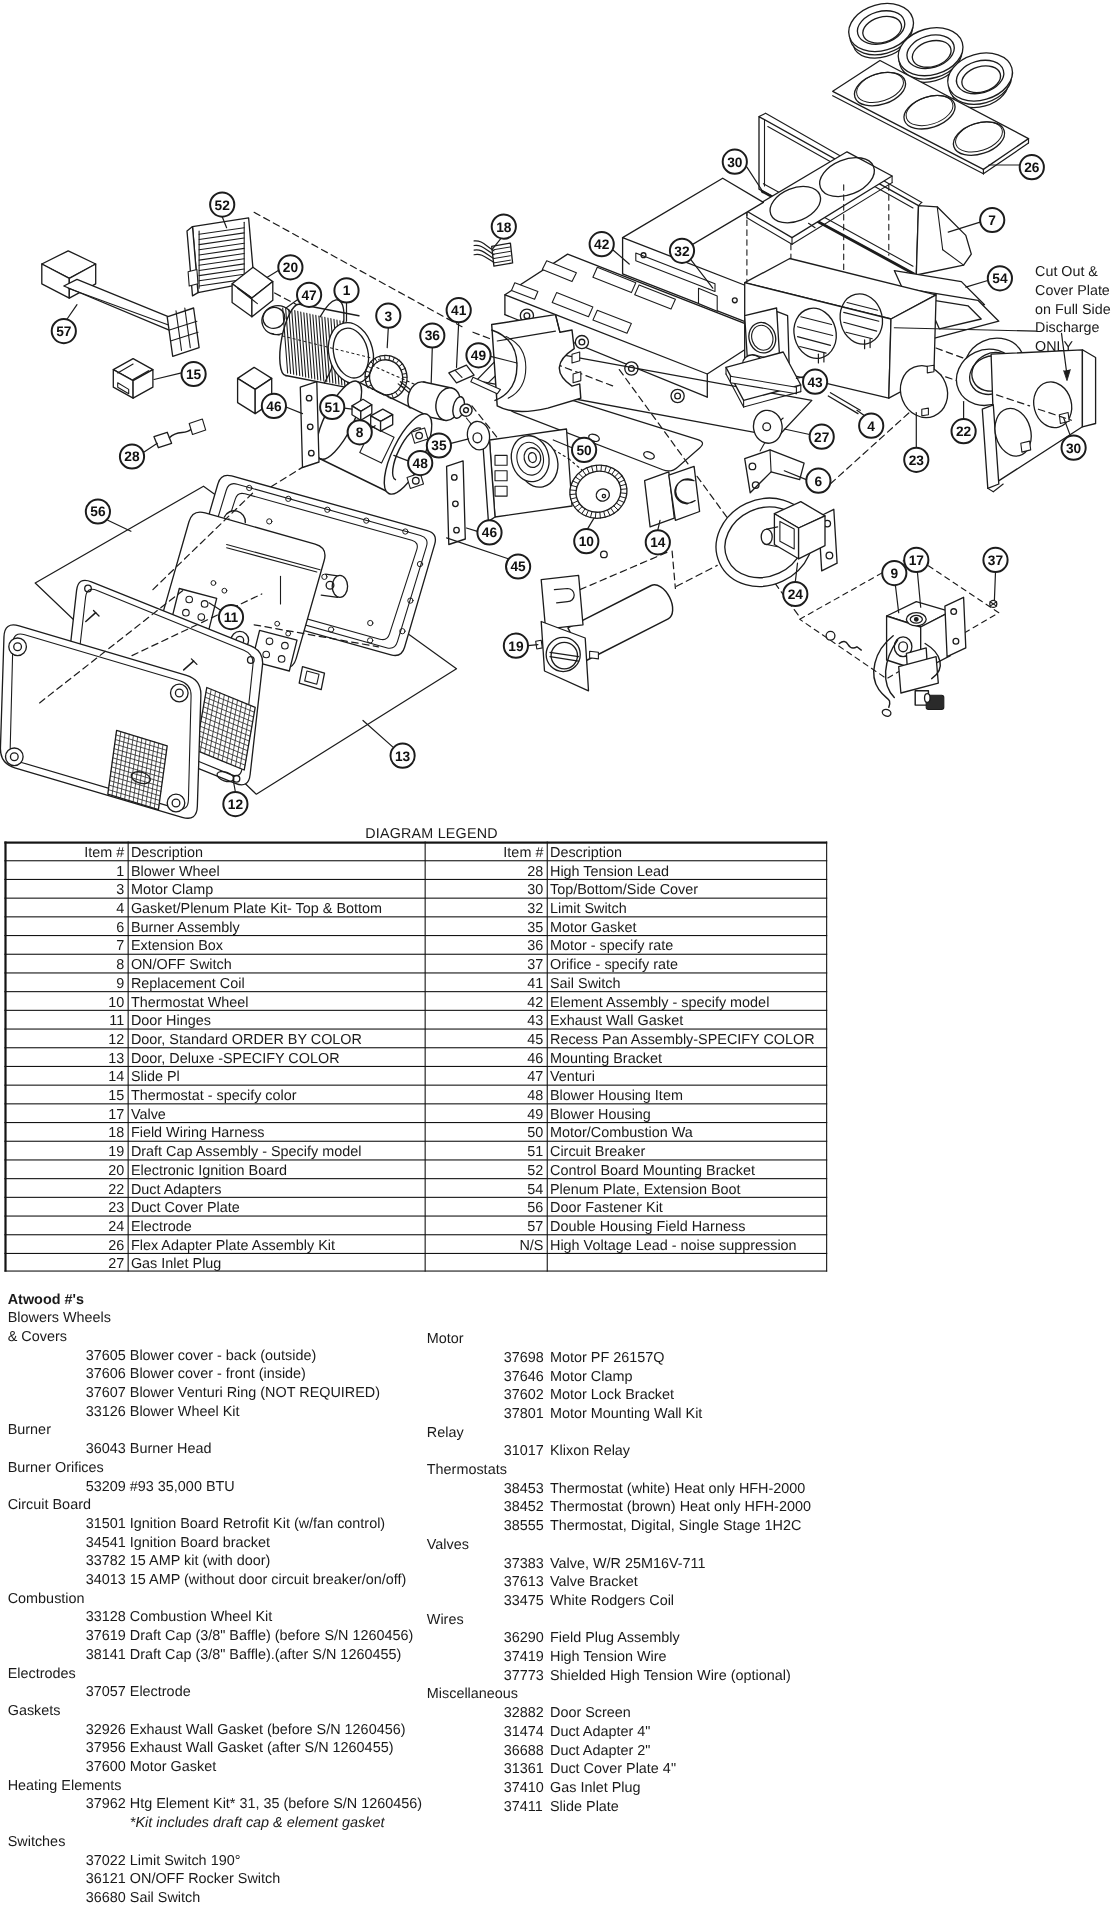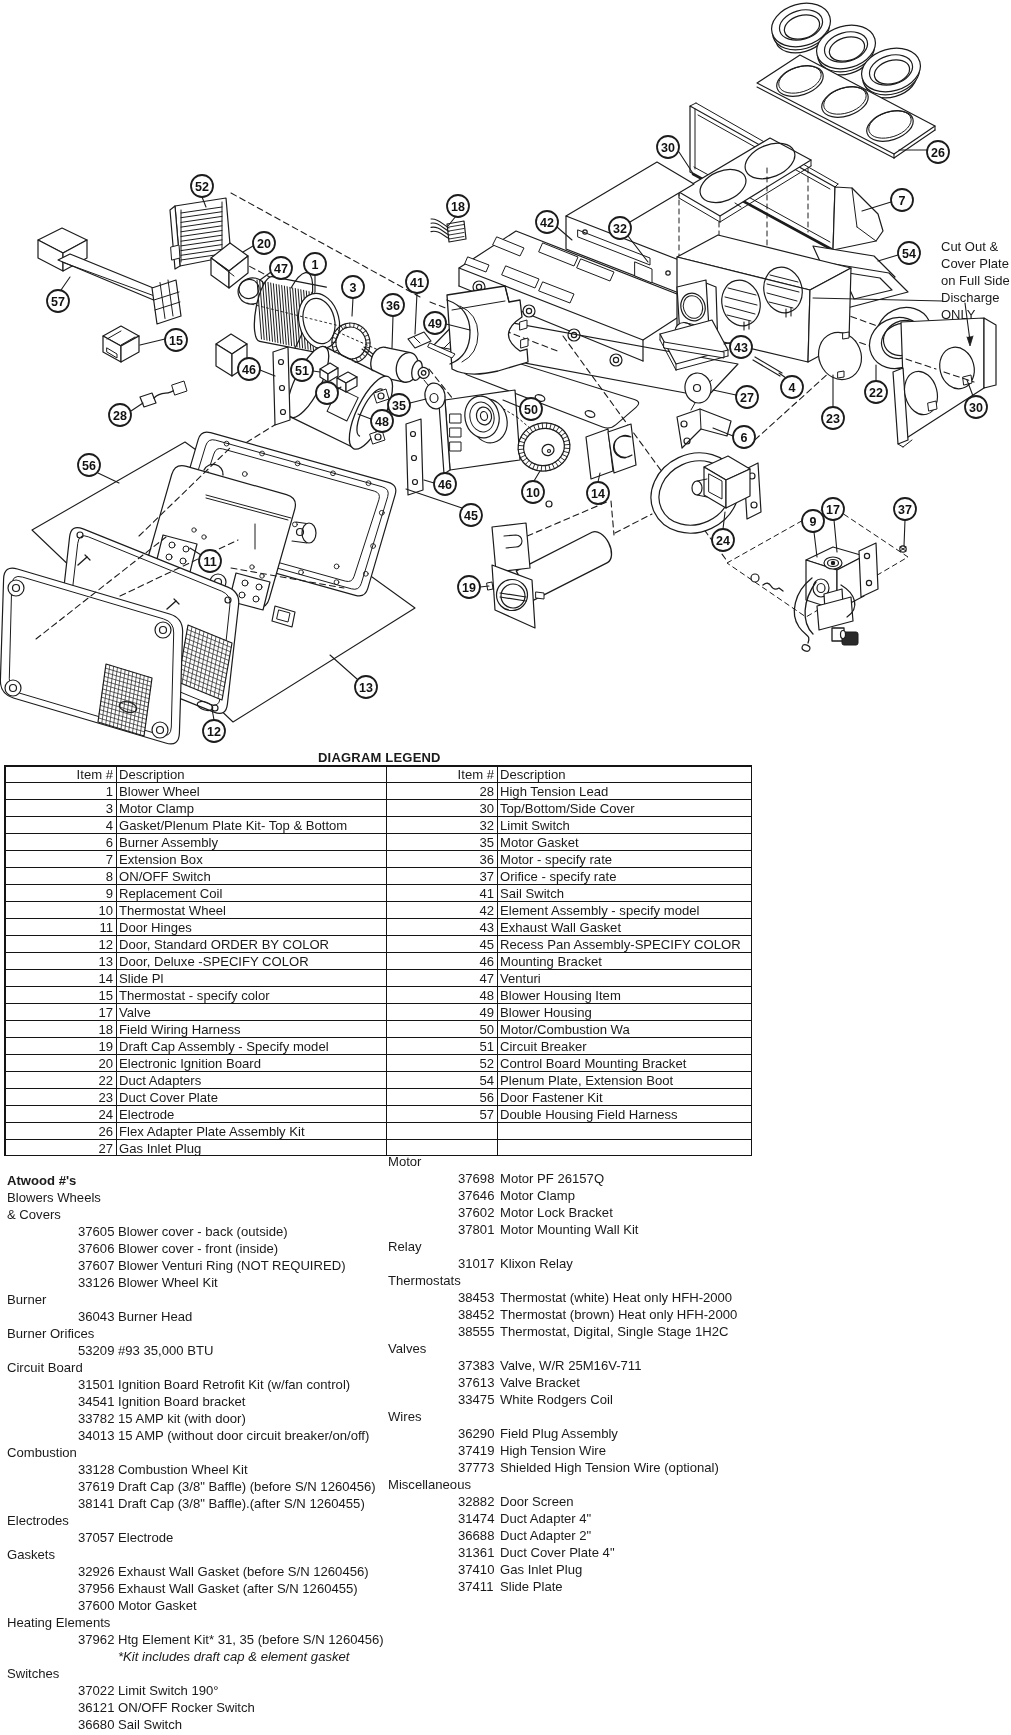--- a/index.html
+++ b/index.html
@@ -910,21 +910,21 @@
         <text x="366" y="691.5" font-family="Liberation Sans, sans-serif" font-size="12.5" font-weight="bold" text-anchor="middle" fill="#111" stroke="none">13</text>
 
 <circle cx="214" cy="731" r="11" fill="#fff" stroke-width="1.8"></circle>
         <text x="214" y="735.5" font-family="Liberation Sans, sans-serif" font-size="12.5" font-weight="bold" text-anchor="middle" fill="#111" stroke="none">12</text>
 </g>
 </g>
   </svg>
 
 <div class="cut">Cut Out &amp;<br>Cover Plate<br>on Full Side<br>Discharge<br>ONLY</div>
 
-<div class="abs" style="left:318px;top:750px;font-size:13px;font-weight:bold;letter-spacing:0.2px">DIAGRAM LEGEND</div>
+<div class="abs" style="left:332px;top:750px;font-size:13px;font-weight:normal;letter-spacing:0.2px">DIAGRAM LEGEND</div>
 
 <div id="legend">
 <div class="lgborder" style="left:0;top:0;width:748px;height:1.5px"></div>
     <div class="lgborder" style="left:0;top:389.5px;width:748px;height:1.5px"></div>
     <div class="lgborder" style="left:0;top:0;width:1.5px;height:391px"></div>
     <div class="lgborder" style="left:746.5px;top:0;width:1.5px;height:391px"></div>
 <div class="lgborder" style="left:0;top:16.5px;width:748px;height:1.4px"></div>
     <div class="lgborder" style="left:0;top:33.5px;width:748px;height:1.4px"></div>
     <div class="lgborder" style="left:0;top:50.5px;width:748px;height:1.4px"></div>
     <div class="lgborder" style="left:0;top:67.5px;width:748px;height:1.4px"></div>
@@ -1118,20 +1118,24 @@
       <span class="ldesc" style="left:496px">Plenum Plate, Extension Boot</span>
     </div>
 <div class="lrow" style="left:0;top:323.5px;width:748px">
       <span class="lnum" style="left:384px;width:106px">56</span>
       <span class="ldesc" style="left:496px">Door Fastener Kit</span>
     </div>
 <div class="lrow" style="left:0;top:340.5px;width:748px">
       <span class="lnum" style="left:384px;width:106px">57</span>
       <span class="ldesc" style="left:496px">Double Housing Field Harness</span>
     </div>
+<div class="lrow" style="left:0;top:357.5px;width:748px">
+      <span class="lnum" style="left:384px;width:106px">N/S</span>
+      <span class="ldesc" style="left:496px">High Voltage Lead - noise suppression</span>
+    </div>
 <div class="lrow" style="left:0;top:374.5px;width:748px">
       <span class="lnum" style="left:384px;width:106px"></span>
       <span class="ldesc" style="left:496px"></span>
     </div>
 </div>
 
 <div class="blist" style="left:0;top:1172px;width:849px;height:563px">
 <div class="bl" style="left:7px;top:0px;font-weight:bold">Atwood #'s</div>
 <div class="bl" style="left:7px;top:17px">Blowers Wheels</div>
 <div class="bl" style="left:7px;top:34px">&amp; Covers</div>
@@ -1223,21 +1227,21 @@
 <div class="bl" style="left:0;top:527px">
       <span class="lnum" style="left:78px;width:35px;position:absolute">36121</span>
       <span style="position:absolute;left:118px">ON/OFF Rocker Switch</span>
     </div>
 <div class="bl" style="left:0;top:544px">
       <span class="lnum" style="left:78px;width:35px;position:absolute">36680</span>
       <span style="position:absolute;left:118px">Sail Switch</span>
     </div>
 </div>
 
-<div class="blist" style="left:0;top:1153px;width:1011px;height:500px">
+<div class="blist" style="left:0;top:1208px;width:1011px;height:500px">
 <div class="bl" style="left:388px;top:0px">Motor</div>
 <div class="bl" style="left:0;top:17px">
       <span class="lnum" style="left:458px;width:35px;position:absolute">37698</span>
       <span style="position:absolute;left:500px">Motor PF 26157Q</span>
     </div>
 <div class="bl" style="left:0;top:34px">
       <span class="lnum" style="left:458px;width:35px;position:absolute">37646</span>
       <span style="position:absolute;left:500px">Motor Clamp</span>
     </div>
 <div class="bl" style="left:0;top:51px">

